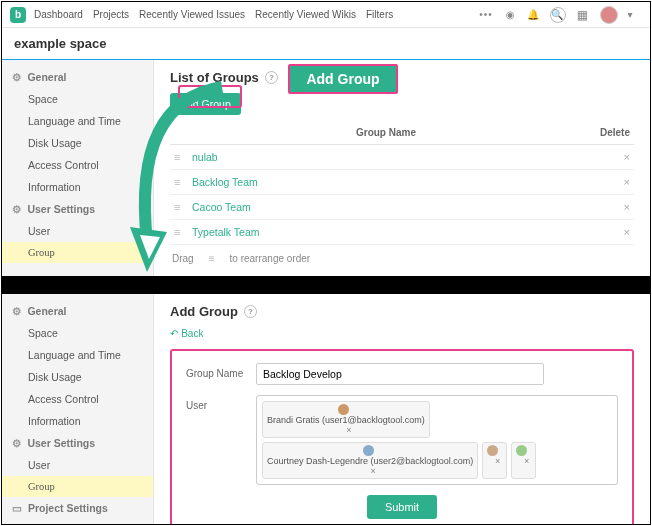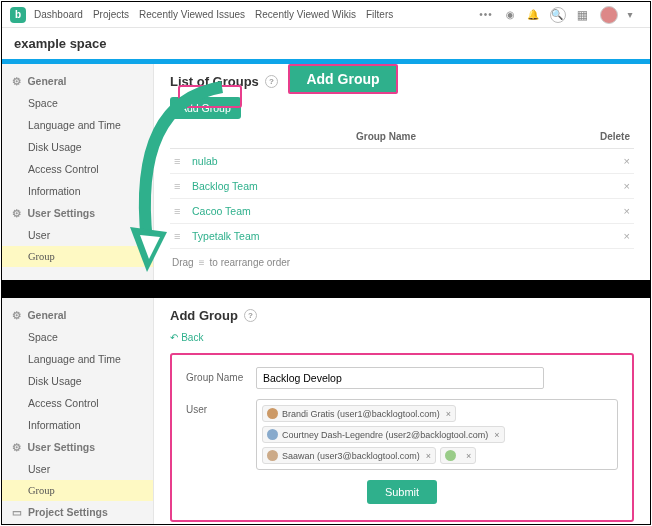--- a/index.html
+++ b/index.html
@@ -25,21 +25,21 @@
     margin-right:8px; color:#fff; font-weight:bold; font-size:10px;
   }
   .topnav .nav-item { margin-right:10px; cursor:pointer; }
   .topnav .spacer { flex:1; }
   .topnav .ic { width:16px; height:16px; display:inline-flex; align-items:center; justify-content:center; margin:0 4px; color:#888; }
   .search-ic { border:1px solid #bbb; border-radius:50%; width:18px; height:18px; }
   .avatar-top { width:18px; height:18px; border-radius:50%; background:#d88; margin-left:6px; border:1px solid #ccc;}
   .dots { letter-spacing:1px; }
   .apps { font-size:12px; letter-spacing:-1px; }
   
-  .space-bar { padding:8px 12px; font-size:13px; font-weight:600; border-bottom:5px solid #0ea5e9; }
+  .space-bar { padding:8px 12px; font-size:13px; font-weight:600; border-bottom:1px solid #0ea5e9; }
   
   .panel { display:flex; }
   .sidebar {
     width:152px; background:#f4f4f4; border-right:1px solid #e5e5e5; padding:6px 0;
   }
   .sb-section { display:flex; align-items:center; padding:5px 10px; color:#777; font-size:10.5px; font-weight:600; }
   .sb-section .gear { margin-right:6px; color:#999; }
   .sb-item { padding:5px 10px 5px 26px; font-size:10.5px; color:#555; cursor:pointer; }
   .sb-item.active { background:#fef9c3;font-family:Liberation Serif, serif; }
   .content { flex:1; padding:10px 16px 4px 16px; position:relative; }
@@ -51,21 +51,21 @@
   }
   
   table.groups { width:100%; border-collapse:collapse; margin-top:6px; }
   table.groups th { font-size:10px; font-weight:600; color:#666; padding:6px 4px; border-bottom:1px solid #e5e5e5; }
   table.groups th.name { text-align:center; }
   table.groups th.del { text-align:right; width:50px; }
   table.groups td { padding:6px 4px; border-bottom:1px solid #eee; }
   .drag-h { color:#bbb; width:18px; cursor:grab; }
   .gname { color:#2fb08c; font-size:10.5px; cursor:pointer; }
   .del-x { color:#aaa; text-align:right; cursor:pointer; }
-  .drag-hint { font-size:10px; color:#888; padding:8px 2px; display:flex; align-items:center; gap:5px;}
+  .drag-hint { font-size:10px; color:#888; padding:8px 2px; display:flex; align-items:center; gap:15px;}
   
   .callout {
     position:absolute; top:62px; left:286px; width:110px; height:30px;
     background:#2fb08c; color:#fff; font-weight:700; font-size:14px;
     display:flex; align-items:center; justify-content:center; border:2px solid #e83e8c; border-radius:2px;
     z-index:5;
   }
   .addbtn-ring { position:absolute; top:83px; left:176px; width:64px; height:23px; border:2px solid #e83e8c; border-radius:3px; z-index:4;}
   
   .blackbar { height:18px; background:#000; }
@@ -80,21 +80,21 @@
   .flabel { width:70px; font-size:10px; color:#666; padding-top:5px; }
   .finput { flex:1; }
   input.text {
     width:288px; padding:4px 6px; border:1px solid #ccc; border-radius:2px; font-size:10.5px;
   }
   .tagbox {
     border:1px solid #ccc; border-radius:3px; padding:5px; display:flex; flex-wrap:wrap; gap:4px; max-width:400px;
   }
   .tag {
     display:inline-flex; align-items:center; background:#f6f6f6; border:1px solid #ddd; border-radius:3px;
-    padding:2px 4px; font-size:9px; color:#555;
+    padding:2px 4px; font-size:9px; color:#555;flex-direction:column;
   }
   .tag .av { width:11px; height:11px; border-radius:50%; background:#c96; margin-right:4px; }
   .tag .tx { color:#888; margin-left:6px; cursor:pointer; }
   .submit {
     background:#2fb08c; color:#fff; border:none; padding:6px 18px; font-size:11px; border-radius:3px; cursor:pointer;
     display:block; margin:8px auto 0 auto;
   }
   
   svg.arrow { position:absolute; top:70px; left:110px; width:120px; height:210px; z-index:6; pointer-events:none; }
 </style>
@@ -244,21 +244,20 @@
                   <span>Brandi Gratis (user1@backlogtool.com)</span>
                   <span class="tx">×</span>
                 </span>
             <span class="tag">
                   <span class="av" style="background:#8ac"></span>
                   <span>Courtney Dash-Legendre (user2@backlogtool.com)</span>
                   <span class="tx">×</span>
                 </span>
             <span class="tag">
                   <span class="av" style="background:#ca8"></span>
-                  <span>Saawan (user3@backlogtool.com)</span>
                   <span class="tx">×</span>
                 </span>
             <span class="tag">
                   <span class="av" style="background:#9c8"></span>
                   <span class="tx">×</span>
                 </span>
           </div>
         </div>
       </div>
       <button class="submit">Submit</button>

